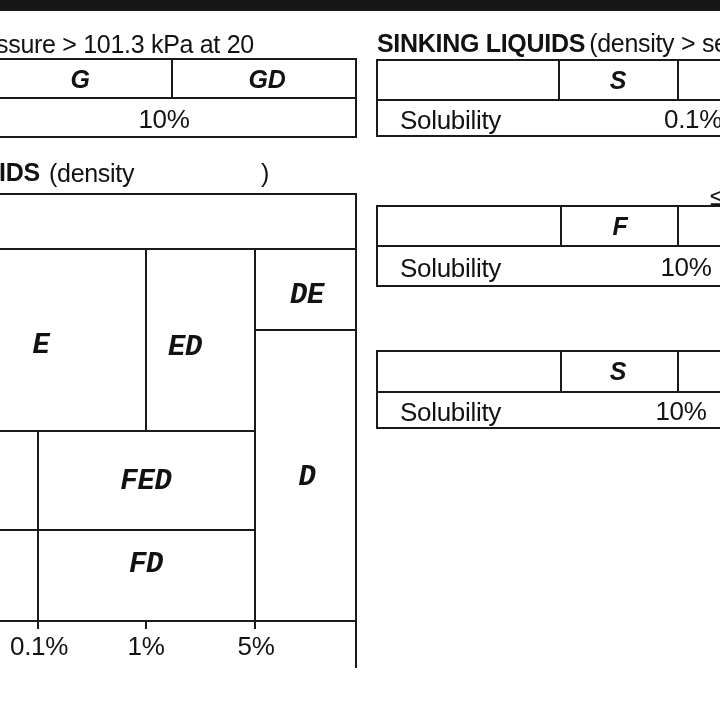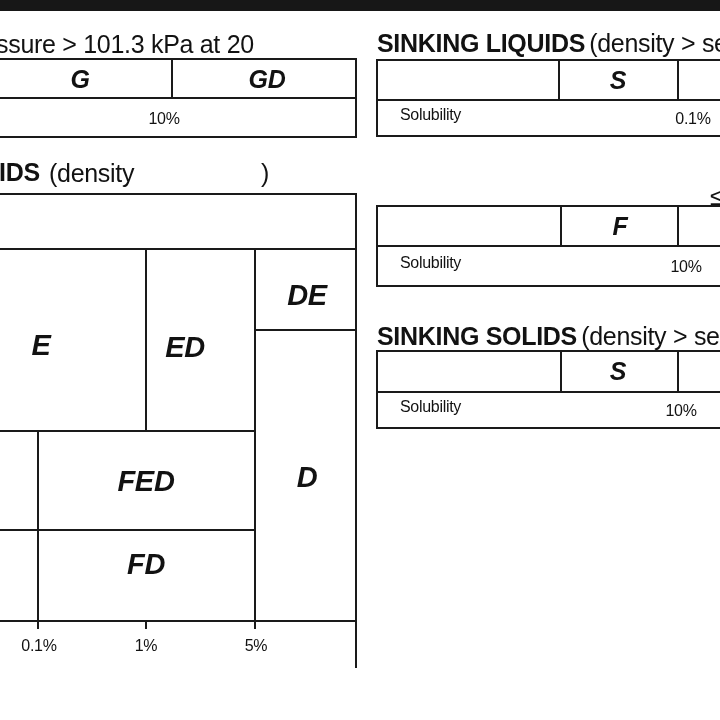--- a/index.html
+++ b/index.html
@@ -13,23 +13,23 @@
   .bar-bottom { position:absolute; left:0; top:701px; width:720px; height:5px;  background:#7a7a7a; }
 
   .box { position:absolute; border:2px solid #1a1a1a; box-sizing:border-box; background:transparent; }
   .ln  { position:absolute; background:#1a1a1a; }
 
   .lbl   { position:absolute; transform:translate(-50%,-50%); white-space:nowrap; line-height:1; }
   .lbl-l { position:absolute; white-space:nowrap; line-height:1.15; }
 
   .h    { font-size:25px; font-weight:normal; }
   .hb   { font-size:25px; font-weight:bold; }
-  .txt  { font-size:16px; }
+  .txt  { font-size:26px; }
   .cell { font-size:25px; font-weight:bold; font-style:italic; }
-  .dcell{ font-size:29px; font-weight:bold; font-style:italic; }
+  .dcell{ font-size:29px; font-weight:bold; font-style:italic;font-family:Liberation Mono, monospace; }
 </style>
 </head>
 <body>
 
 <div id="page">
 
   <div class="bar-top"></div>
   <div class="bar-bottom"></div>
 
   <div class="h lbl-l" style="left:-4px; top:30px;">ssure &gt; 101.3 kPa at 20</div>
@@ -85,24 +85,20 @@
 
   <div class="h lbl-l" style="left:710px; top:182px;">≤</div>
   <div class="box" style="left:376px; top:205px; width:360px; height:82px;"></div>
   <div class="ln" style="left:378px; top:245px; width:342px; height:2px;"></div>
   <div class="ln" style="left:560px; top:207px; width:2px; height:38px;"></div>
   <div class="ln" style="left:677px; top:207px; width:2px; height:38px;"></div>
   <div class="lbl cell" style="left:620px; top:226px;">F</div>
   <div class="lbl-l txt" style="left:400px; top:254px;">Solubility</div>
   <div class="lbl txt" style="left:686px; top:267px;">10%</div>
 
-  <div class="lbl-l" style="left:377px; top:322px;">
-    <span class="hb">SINKING SOLIDS</span>
-    <span class="h">(density &gt; se</span>
-  </div>
   <div class="box" style="left:376px; top:350px; width:360px; height:79px;"></div>
   <div class="ln" style="left:378px; top:391px; width:342px; height:2px;"></div>
   <div class="ln" style="left:560px; top:352px; width:2px; height:39px;"></div>
   <div class="ln" style="left:677px; top:352px; width:2px; height:39px;"></div>
   <div class="lbl cell" style="left:618px; top:371px;">S</div>
   <div class="lbl-l txt" style="left:400px; top:398px;">Solubility</div>
   <div class="lbl txt" style="left:681px; top:411px;">10%</div>
 
 </div>
 

